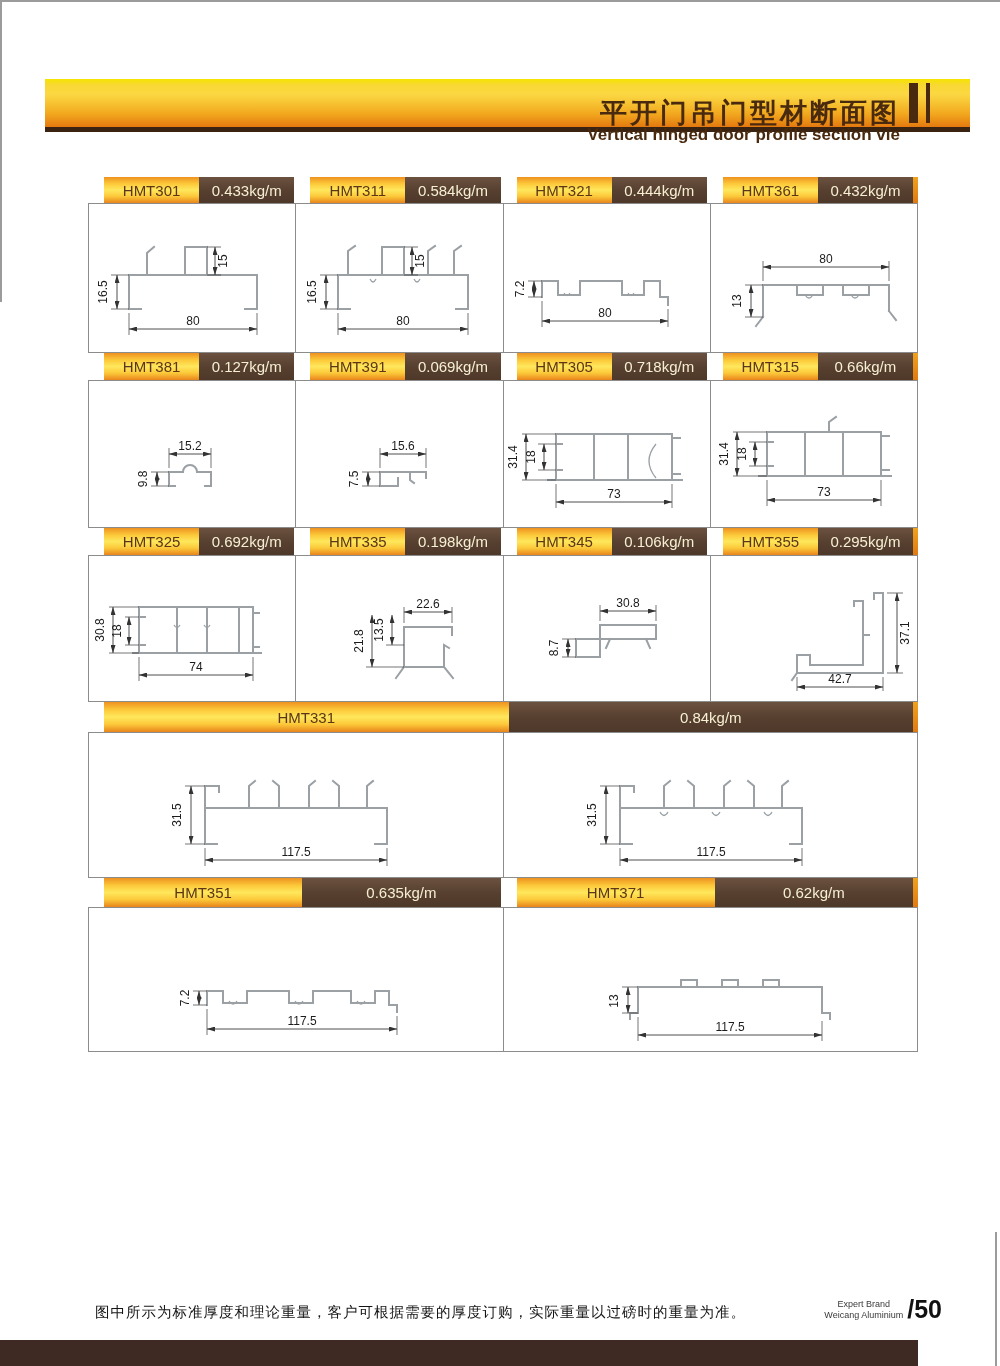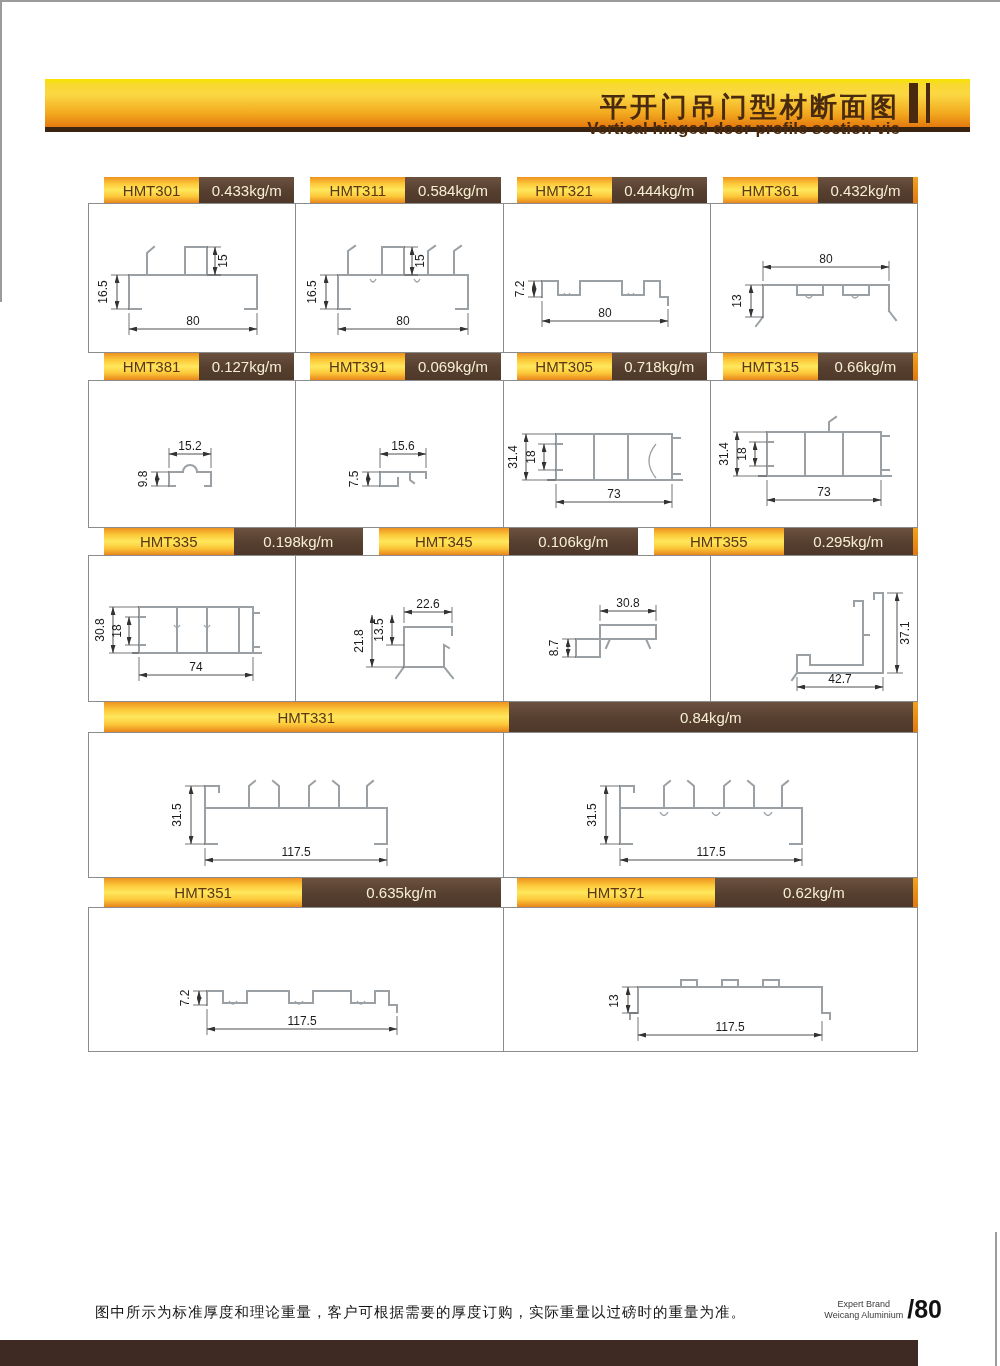--- a/index.html
+++ b/index.html
@@ -5,21 +5,21 @@
   html,body{margin:0;padding:0;background:#fff;}
   body{width:1000px;height:1366px;position:relative;font-family:"Liberation Sans",sans-serif;overflow:hidden;}
   .page{position:absolute;left:0;top:0;width:1000px;height:1366px;border-top:2px solid #9b9b9b;box-sizing:border-box;}
   .edgeL{position:absolute;left:0;top:0;width:2px;height:300px;background:#9b9b9b;}
   .edgeR{position:absolute;left:995px;top:1230px;width:2px;height:136px;background:#9b9b9b;}
 
   
   .banner{position:absolute;left:45px;top:77px;width:925px;height:48px;
     background:linear-gradient(180deg,#f6e400 0%,#f8d832 12%,#fbd843 32%,#f2a91f 72%,#e4790f 100%);
     border-bottom:5px solid #3a2310;box-sizing:content-box;}
-  .banner-inner{position:absolute;right:70px;top:12px;height:100%;display:flex;flex-direction:column;justify-content:center;align-items:flex-end;}
+  .banner-inner{position:absolute;right:70px;top:18px;height:100%;display:flex;flex-direction:column;justify-content:center;align-items:flex-end;}
   .title-cn{font-size:27px;font-weight:bold;color:#4a2a0e;letter-spacing:3px;line-height:26px;}
   .title-en{font-size:17px;font-weight:bold;color:#4a2a0e;line-height:17px;}
   .bbar1{position:absolute;right:52px;top:4px;bottom:4px;width:9px;background:#4a2a0e;}
   .bbar2{position:absolute;right:40px;top:4px;bottom:4px;width:4px;background:#4a2a0e;}
 
   
   .tbl{position:absolute;left:88px;top:175px;width:830px;}
   .hrow{display:flex;width:100%;}
   .hpair{flex:1;display:flex;}
   .model,.weight{flex:1;display:flex;align-items:center;justify-content:center;}
@@ -235,20 +235,24 @@
           <text class="dt" text-anchor="middle" transform="translate(35 72) rotate(-90)">18</text>
           <path class="xl" d="M56,98 V124 M170,98 V124"></path>
           <line class="dl" x1="56" y1="118" x2="170" y2="118" marker-start="url(#arr)" marker-end="url(#arr)"></line>
           <text class="dt" text-anchor="middle" x="113" y="114">73</text>
         </svg>
       </div>
     </div>
 
     <div class="hrow" style="height:27px">
       <div class="hpair">
+        <div class="model">HMT325</div>
+        <div class="weight">0.692kg/m</div>
+      </div>
+      <div class="hpair">
         <div class="model">HMT335</div>
         <div class="weight">0.198kg/m</div>
       </div>
       <div class="hpair">
         <div class="model">HMT345</div>
         <div class="weight">0.106kg/m</div>
       </div>
       <div class="hpair">
         <div class="model">HMT355</div>
         <div class="weight">0.295kg/m</div>
@@ -398,16 +402,16 @@
     </div>
 
   </div>
 
   <div class="note">图中所示为标准厚度和理论重量，客户可根据需要的厚度订购，实际重量以过磅时的重量为准。</div>
   <div class="brand">
     <div class="brand-lines">
       <span>Expert Brand</span>
       <span>Weicang Aluminium</span>
     </div>
-    <div class="pagenum">/80</div>
+    <div class="pagenum">/50</div>
   </div>
   <div class="bottombar"></div>
 </div>
 
 </body></html>

